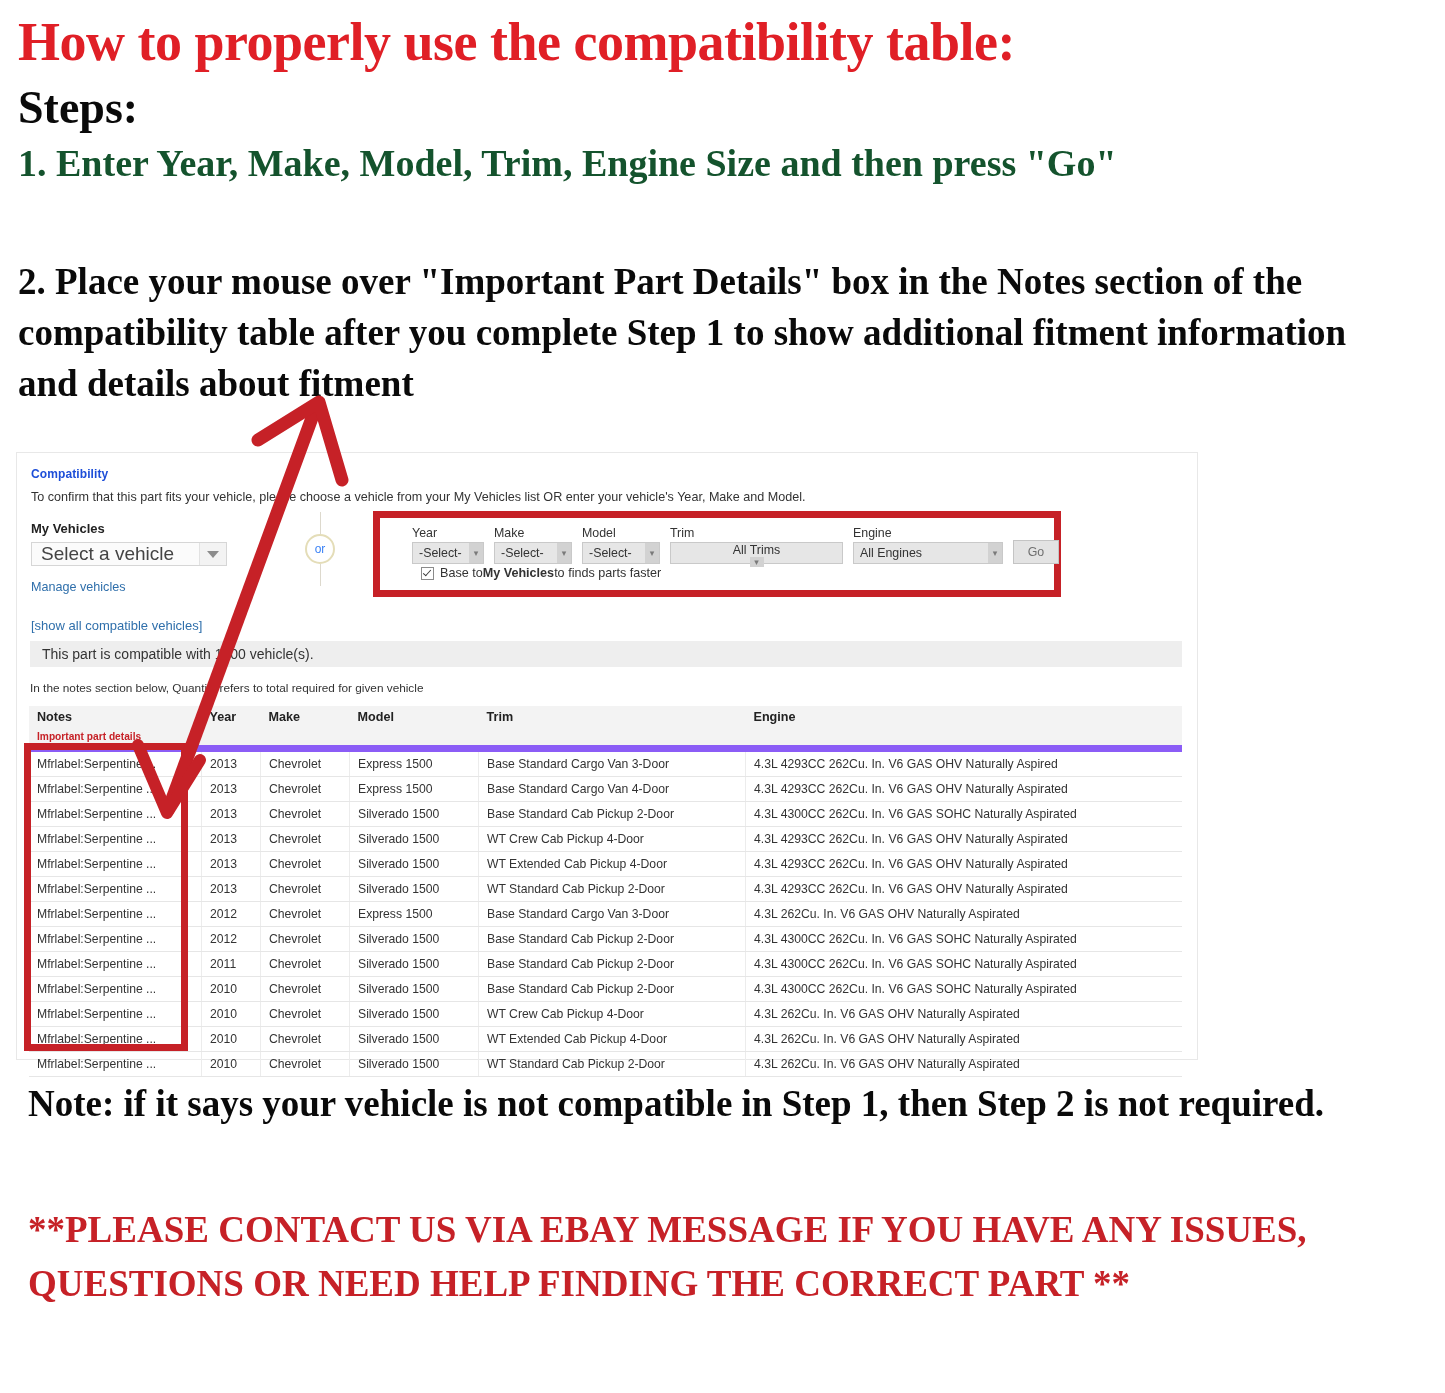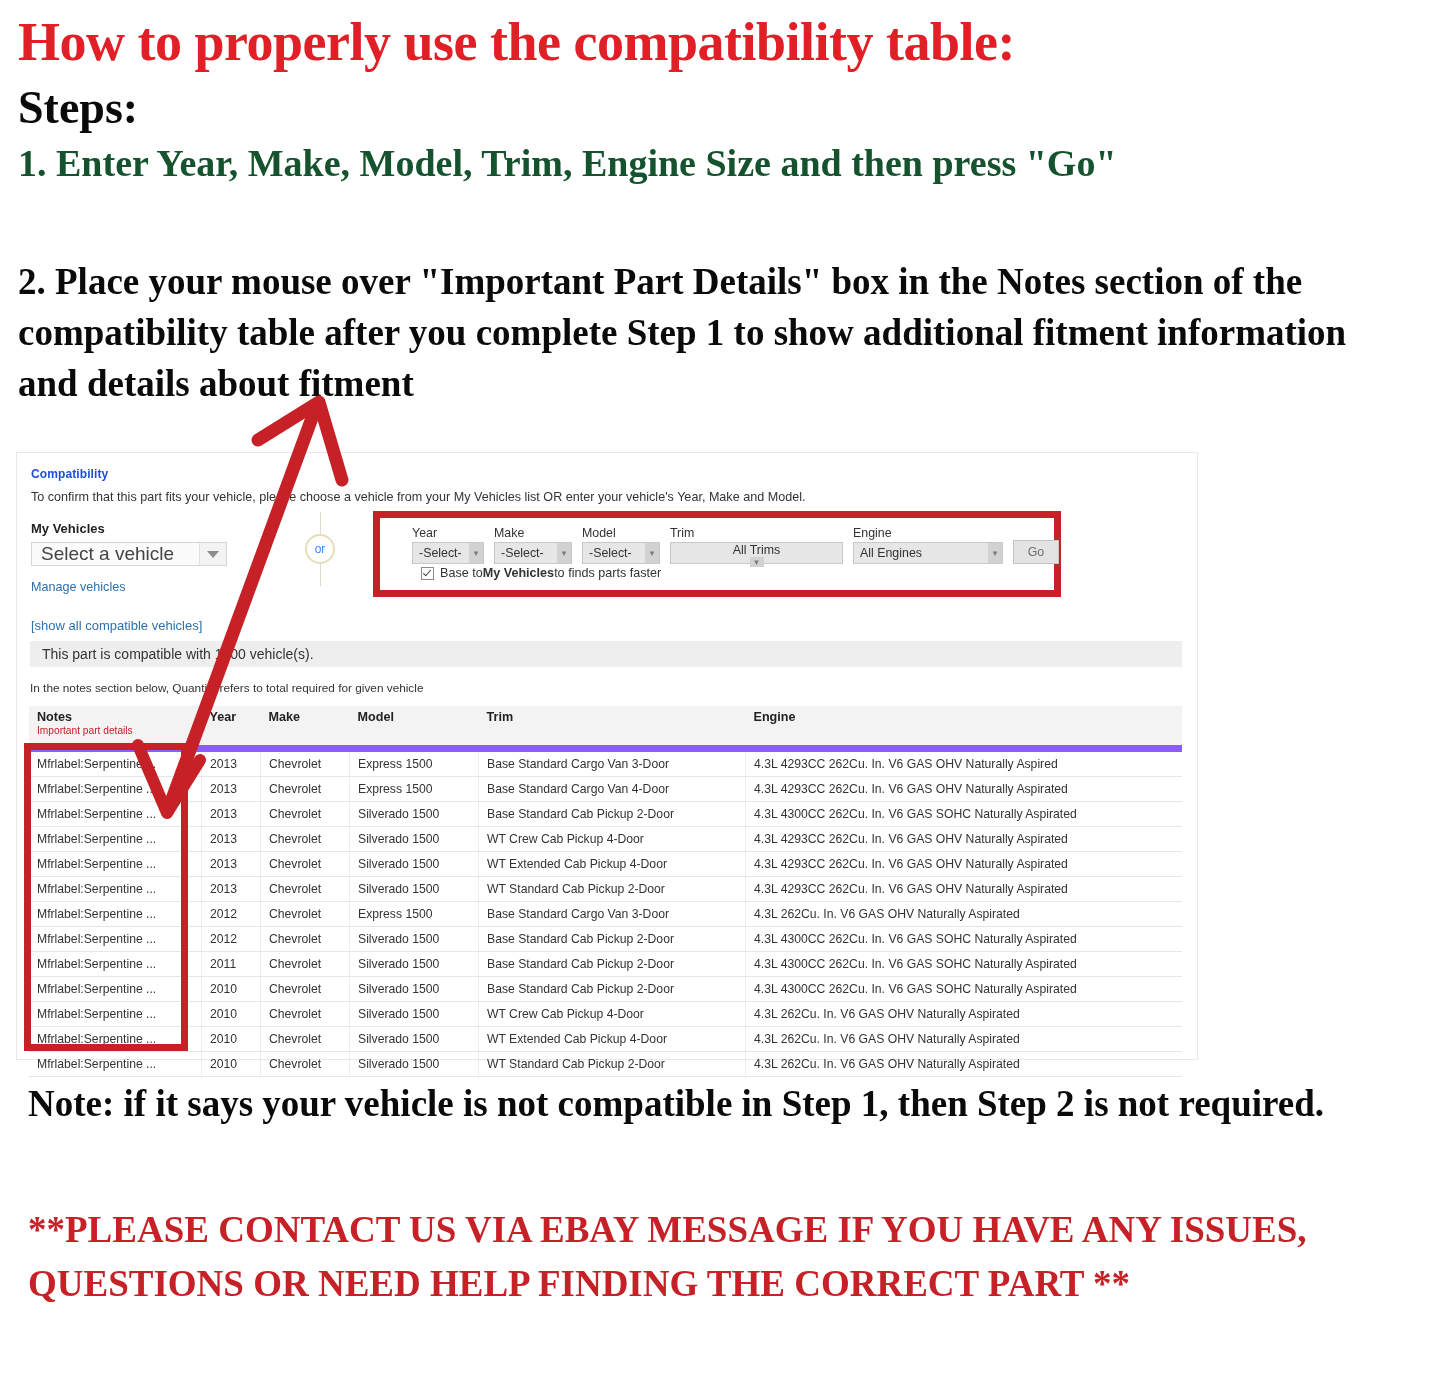--- a/index.html
+++ b/index.html
@@ -294,24 +294,24 @@
     font-weight: bold;
     font-size: 12.6px;
     color: #222;
     padding: 4px 8px 3px 8px;
     border-bottom: 7px solid #8b5cf6;
     vertical-align: top;
     height: 32px;
   }
   .th-sub {
     display: block;
-    font-weight: normal;
+    font-weight: bold;
     font-size: 10.2px;
     color: #c62127;
-    margin-top: 1px;
+    margin-top: 7px;
   }
   table.compat tbody td {
     padding: 5px 8px;
     border-bottom: 1px solid #e6e6e6;
     border-right: 1px solid #ececec;
     white-space: nowrap;
     height: 14px;
   }
   table.compat tbody td:last-child { border-right: none; }
   .c-notes  { width: 156px; }

